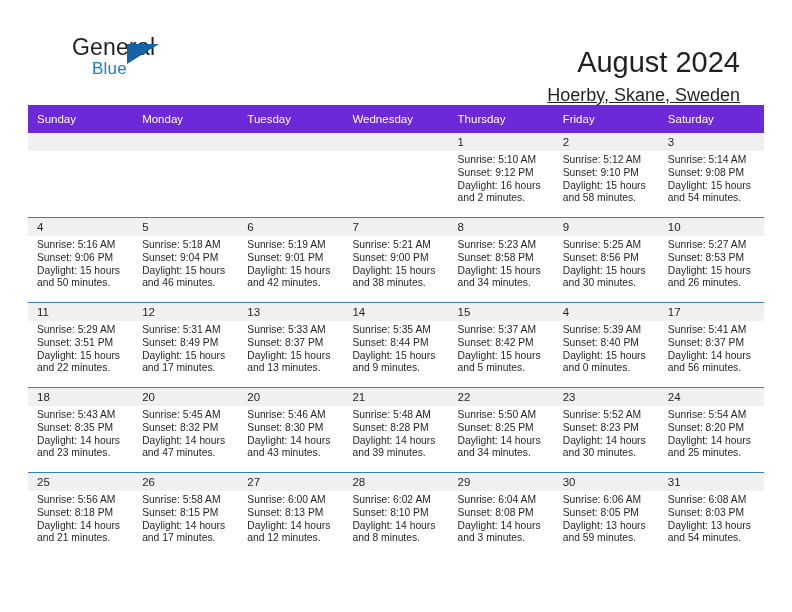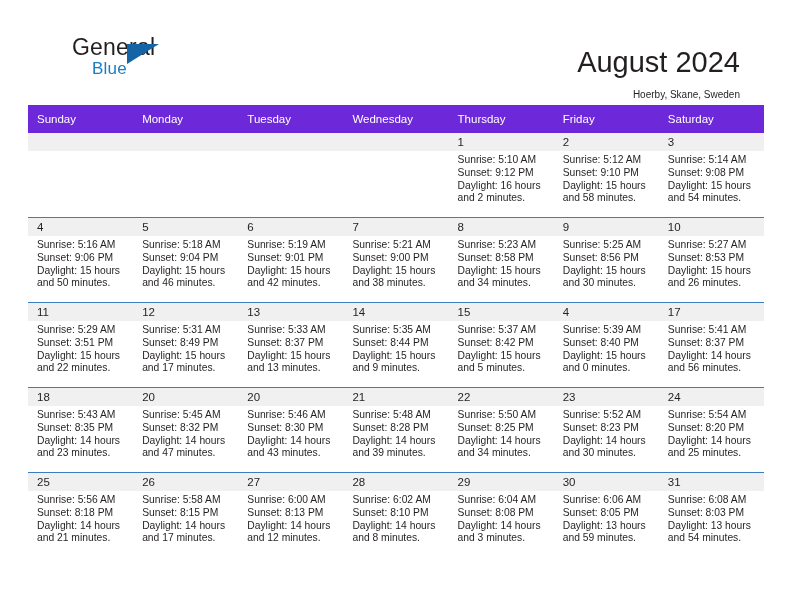--- a/index.html
+++ b/index.html
@@ -75,25 +75,26 @@
     margin-top: 16px;
   }
   .cal-title {
     font-size: 29px;
     font-weight: normal;
     color: #231f20;
     line-height: 36px;
     white-space: nowrap;
   }
   .cal-subtitle {
-    font-size: 10px;
+    font-size: 18px;
     color: #231f20;
     line-height: 22px;
     margin-top: 4px;
     white-space: nowrap;
+    text-decoration: underline;
   }
 
   
   .calendar {
     position: absolute;
     left: 28px;
     top: 105px;
     width: 736px;
     border-collapse: collapse;
     table-layout: fixed;

